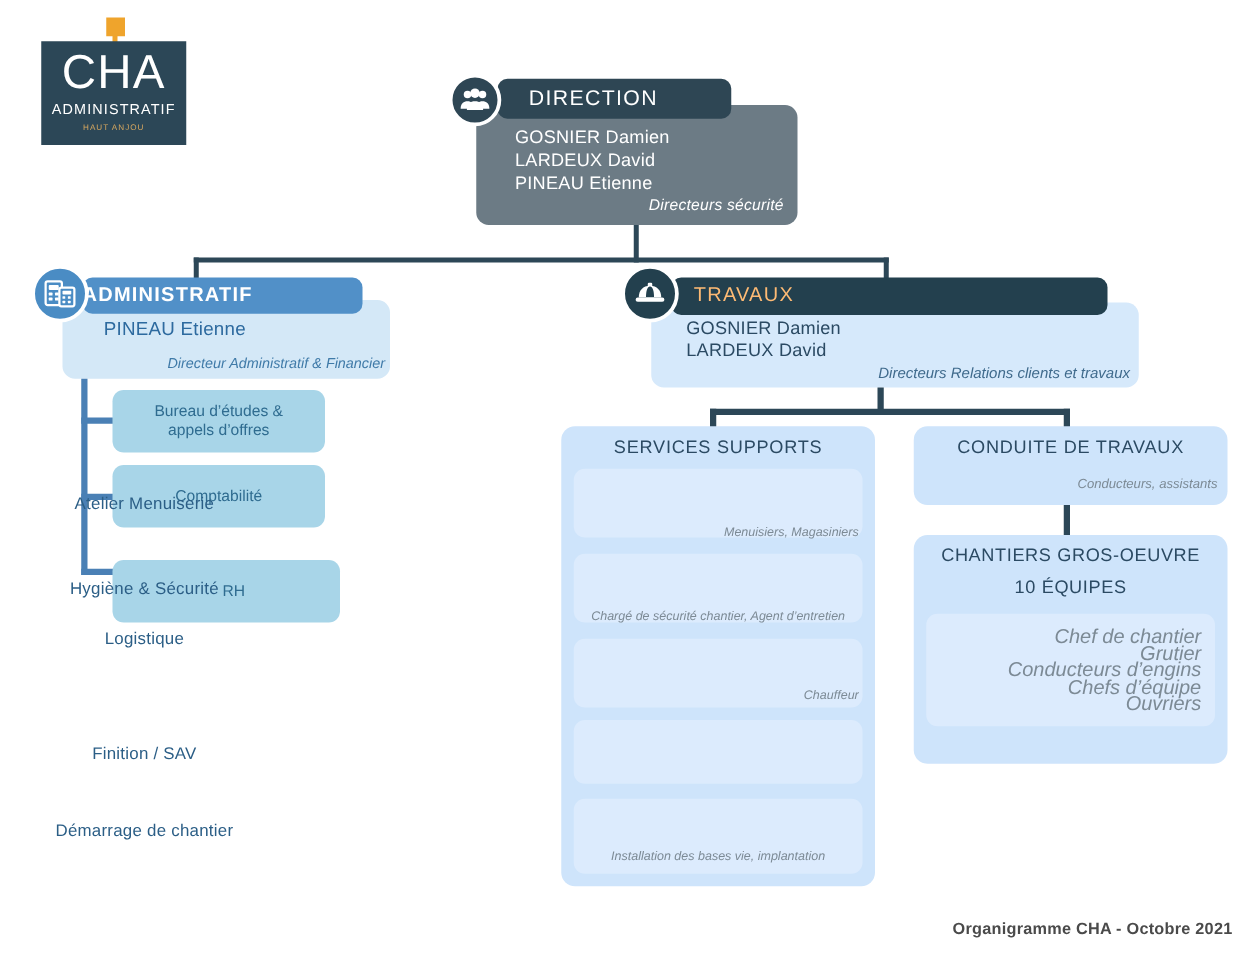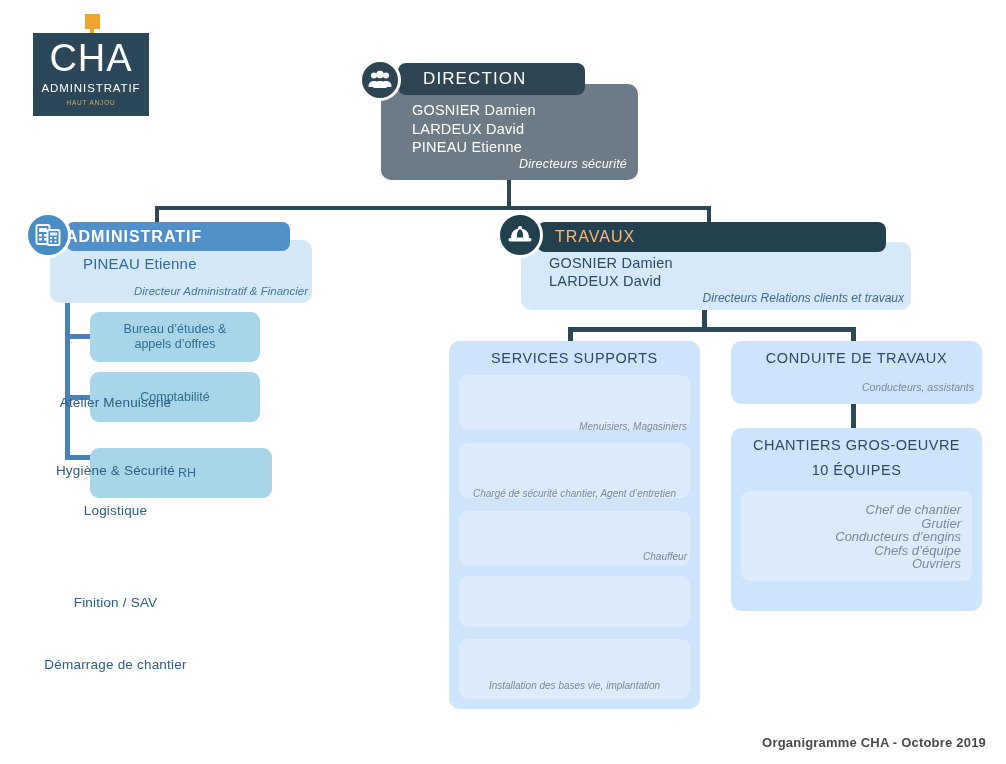--- a/index.html
+++ b/index.html
@@ -401,21 +401,21 @@
     background: #dcebfd;
     border-radius: 9px;
   }
   .chantiers-roles {
     position: absolute;
     left: 741px;
     top: 503px;
     width: 220px;
     text-align: right;
     color: #7c8a95;
-    font-size: 13px;
+    font-size: 16px;
     font-style: italic;
     line-height: 13.5px;
   }
 
   
   .footer {
     position: absolute;
     left: 0;
     top: 735px;
     width: 986px;
@@ -556,15 +556,15 @@
   <div class="panel-chantiers"></div>
   <div class="chantiers-title">CHANTIERS GROS-OEUVRE</div>
   <div class="chantiers-sub">10 ÉQUIPES</div>
   <div class="chantiers-card"></div>
   <div class="chantiers-roles" style="white-space: pre-line;">Chef de chantier
 Grutier
 Conducteurs d’engins
 Chefs d’équipe
 Ouvriers</div>
 
-  <div class="footer">Organigramme CHA - Octobre 2019</div>
+  <div class="footer">Organigramme CHA - Octobre 2021</div>
 
 </div>
 
 </body></html>

